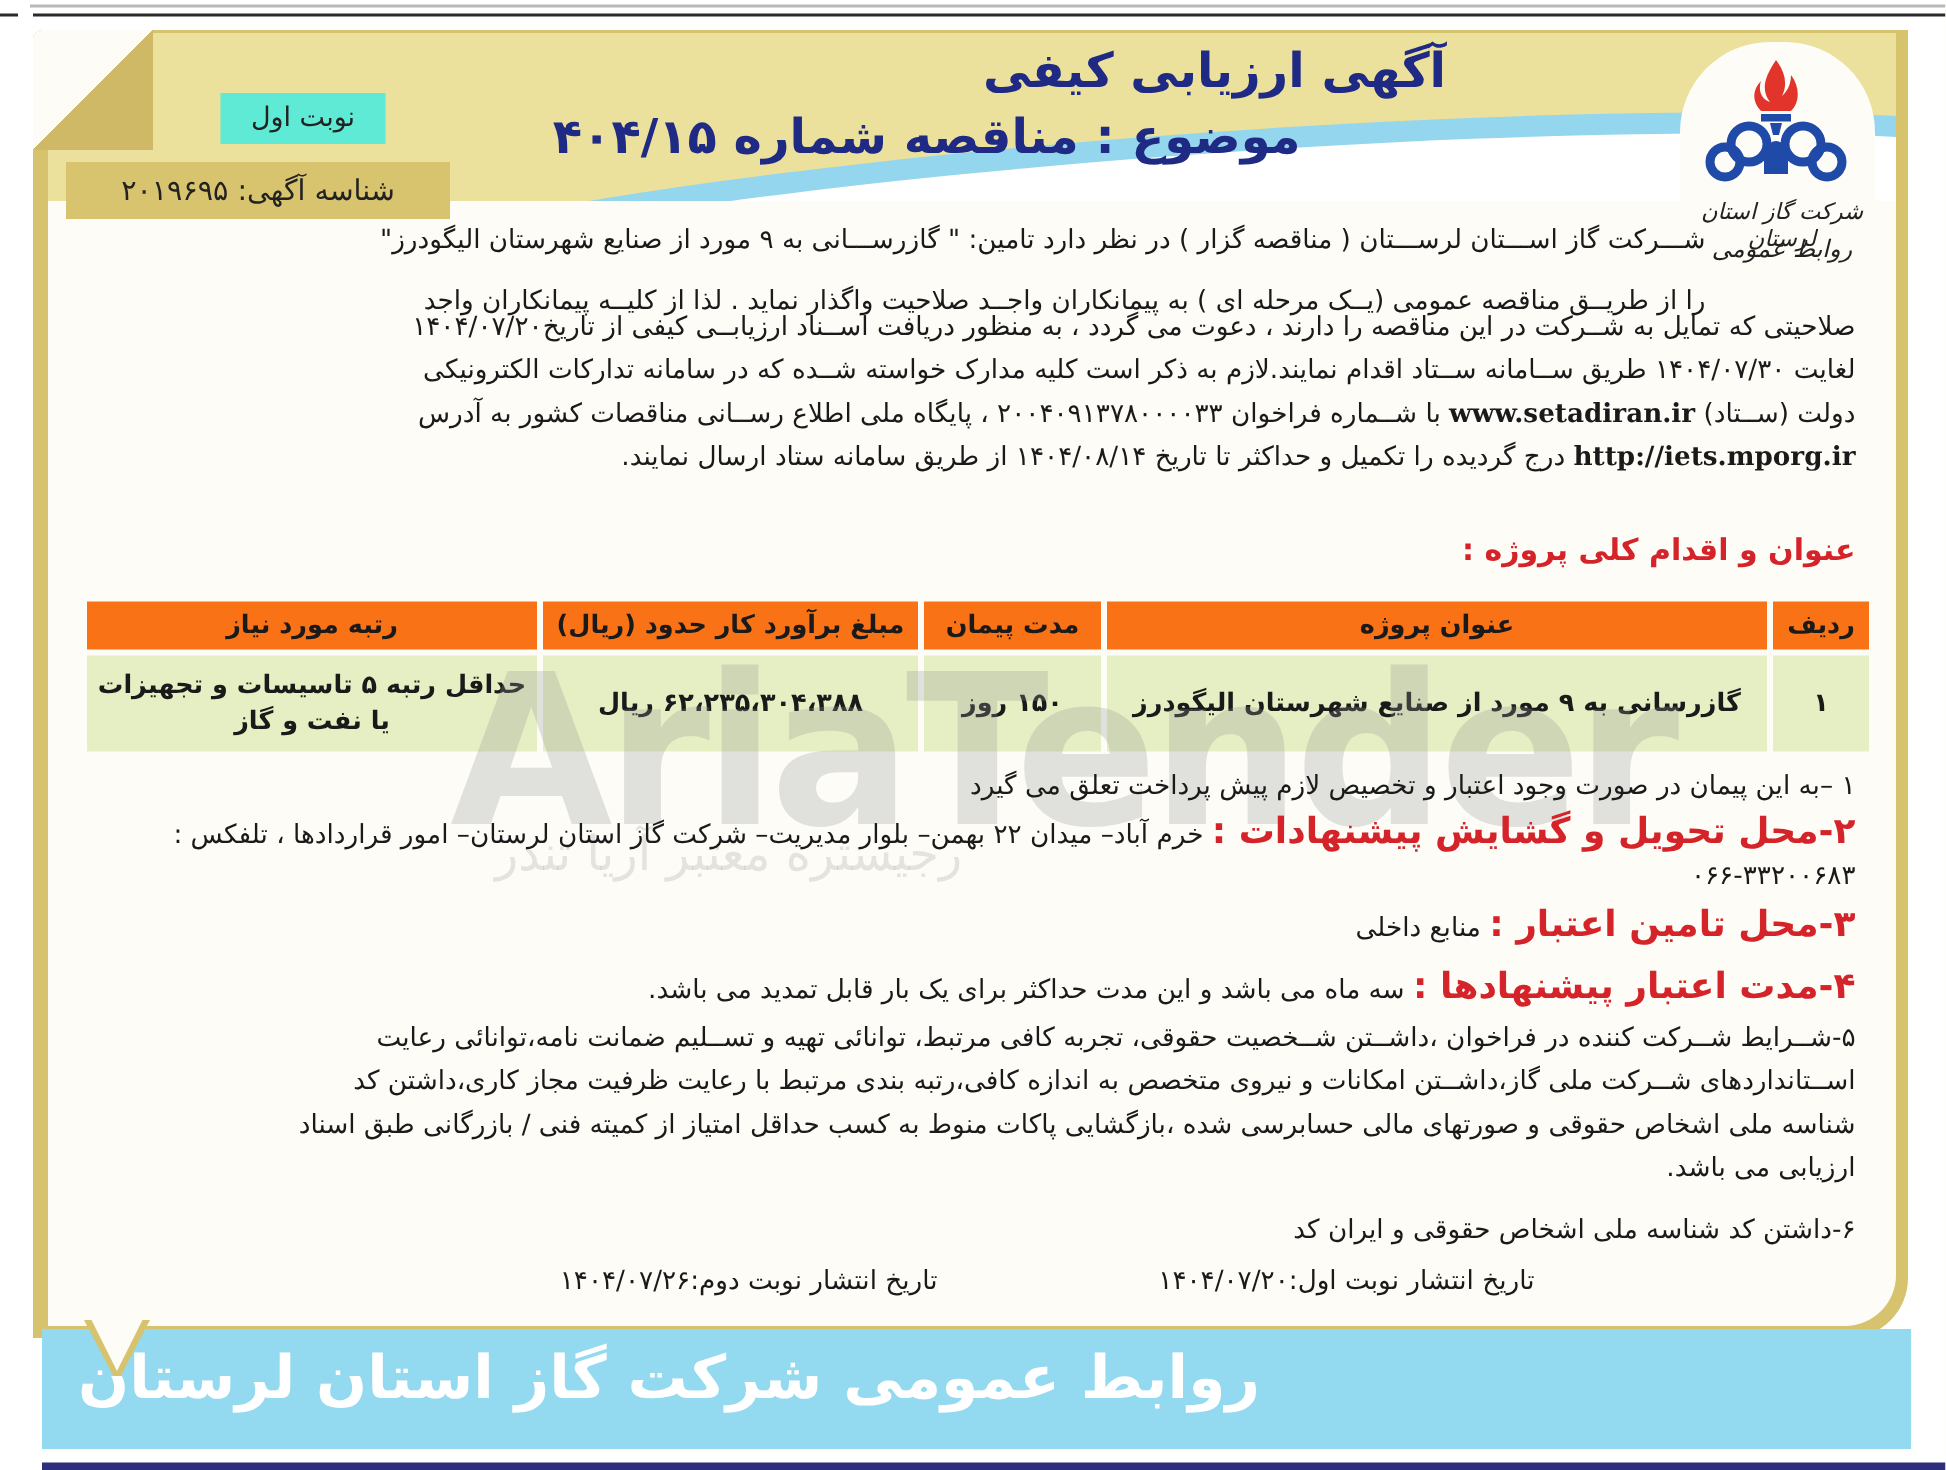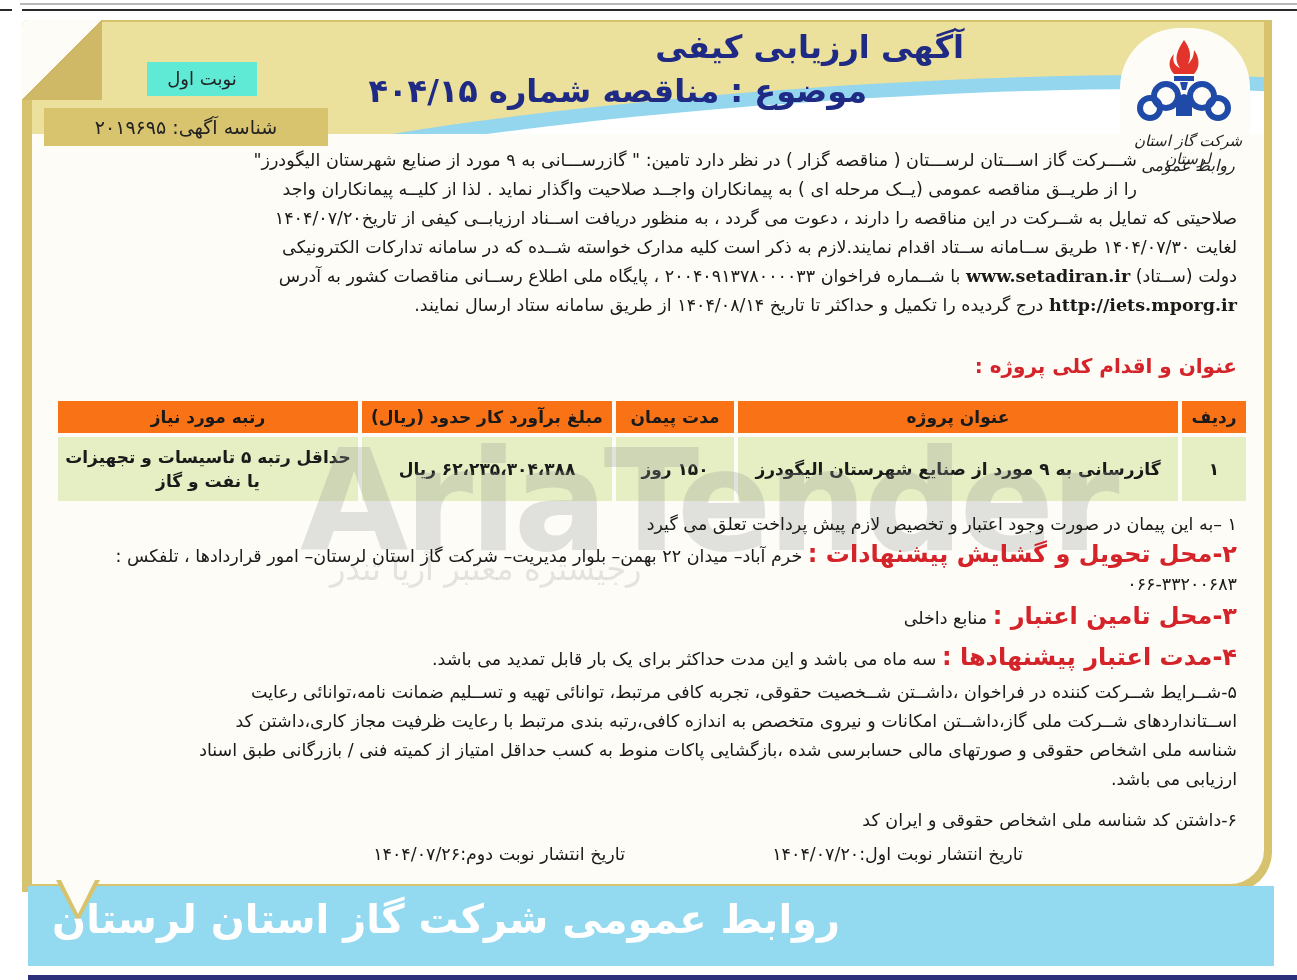--- a/index.html
+++ b/index.html
@@ -59,21 +59,21 @@
   }
   .title-1 { right: 333px; top: 28px; font-size: 32px; }
   .title-2 { right: 430px; top: 72px; font-size: 32px; }
 
   .badge-round {
     position: absolute; left: 147px; top: 62px; width: 110px; height: 34px;
     background: #5eead4; direction: rtl; text-align: center; line-height: 34px;
     font-size: 18px; color: #222;
   }
   .badge-id {
-    position: absolute; left: 44px; top: 108px; width: 284px; height: 38px;
+    position: absolute; left: 44px; top: 108px; width: 256px; height: 38px;
     background: #d8c46e; direction: rtl; text-align: center; line-height: 38px;
     font-size: 19px; color: #222;
   }
 
   .body-text {
     position: absolute; direction: rtl; font-size: 17.5px; line-height: 29px; color: #1a1a1a;
     white-space: nowrap;
   }
   .latin { font-family: "DejaVu Serif", serif; font-weight: bold; direction: ltr; unicode-bidi: isolate; }
   .section-title {
@@ -153,21 +153,21 @@
 <div class="logo-caption-1">شرکت گاز استان لرستان</div>
 <div class="logo-caption-2">روابط عمومی</div>
 
 <div class="title-1">آگهی ارزیابی کیفی</div>
 <div class="title-2">موضوع : مناقصه شماره ۴۰۴/۱۵</div>
 
 <div class="badge-round">نوبت اول</div>
 <div class="badge-id">شناسه آگهی: ۲۰۱۹۶۹۵</div>
 
 <div class="body-text" style="right:160px; top:146px;">شـــرکت گاز اســـتان لرســـتان ( مناقصه گزار ) در نظر دارد تامین: " گازرســـانی به ۹ مورد از صنایع شهرستان الیگودرز"</div>
-<div class="body-text" style="right:160px; top:175px;">را از طریــق مناقصه عمومی (یــک مرحله ای ) به پیمانکاران واجــد صلاحیت واگذار نماید . لذا از کلیــه پیمانکاران واجد</div>
+<div class="body-text" style="right:160px; top:187px;">را از طریــق مناقصه عمومی (یــک مرحله ای ) به پیمانکاران واجــد صلاحیت واگذار نماید . لذا از کلیــه پیمانکاران واجد</div>
 <div class="body-text" style="right:60px; top:204px;">صلاحیتی که تمایل به شــرکت در این مناقصه را دارند ، دعوت می گردد ، به منظور دریافت اســناد ارزیابــی کیفی از تاریخ۱۴۰۴/۰۷/۲۰</div>
 <div class="body-text" style="right:60px; top:233px;">لغایت ۱۴۰۴/۰۷/۳۰ طریق ســامانه ســتاد  اقدام نمایند.لازم به ذکر است کلیه مدارک خواسته شــده که در سامانه تدارکات الکترونیکی</div>
 <div class="body-text" style="right:60px; top:262px;">
   <span>دولت (ســتاد)</span>
   <span class="latin">www.setadiran.ir</span>
   <span>با شــماره فراخوان ۲۰۰۴۰۹۱۳۷۸۰۰۰۰۳۳ ،  پایگاه ملی اطلاع رســانی مناقصات کشور به آدرس</span>
 </div>
 <div class="body-text" style="right:60px; top:291px;">
   <span class="latin">http://iets.mporg.ir</span>
   <span>درج گردیده را تکمیل و حداکثر تا تاریخ ۱۴۰۴/۰۸/۱۴ از طریق سامانه ستاد ارسال نمایند.</span>

